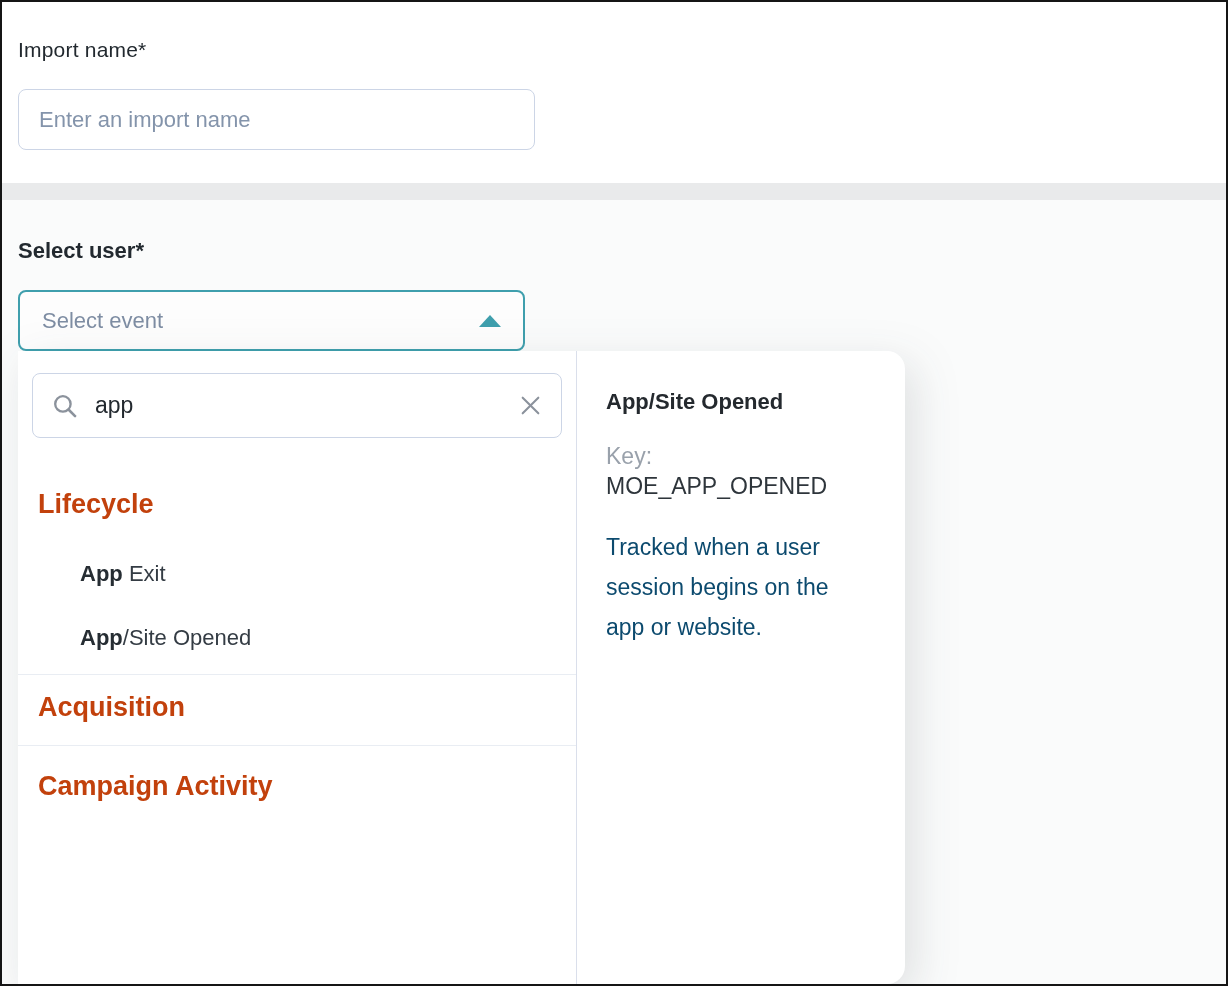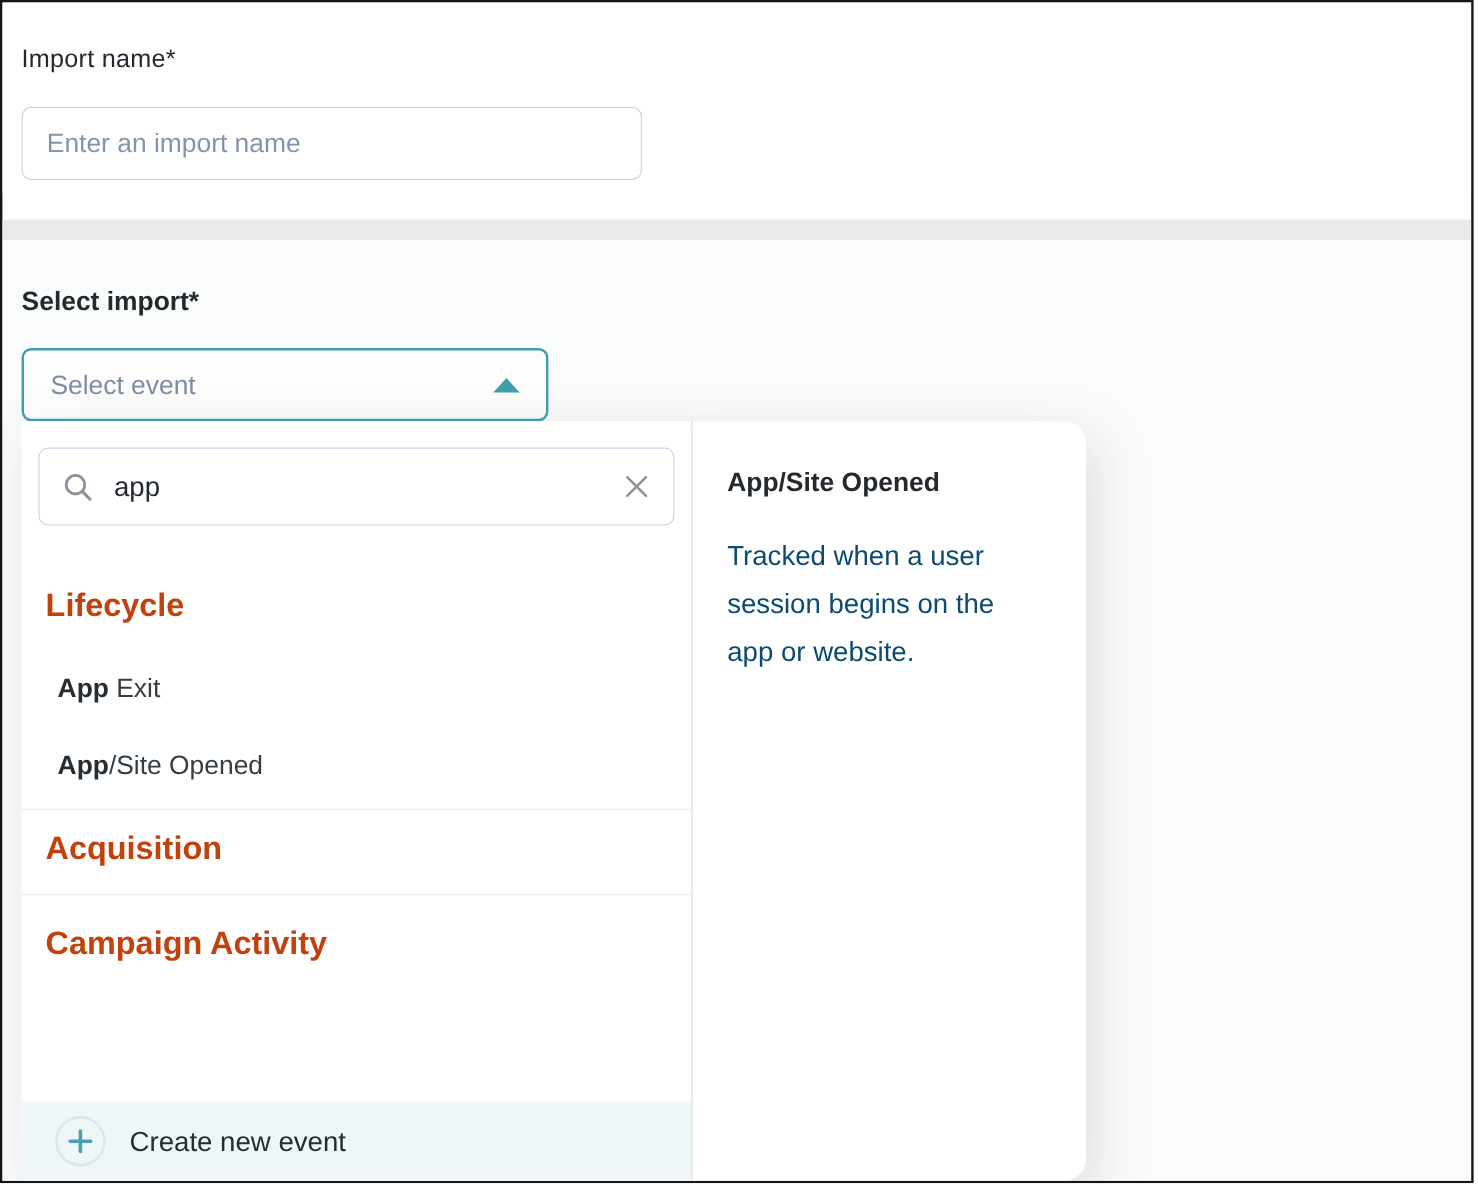--- a/index.html
+++ b/index.html
@@ -23,21 +23,21 @@
     font-family:"Liberation Sans", sans-serif;
   }
   .import-input::placeholder { color:#8494ab; }
 
   .strip { position:absolute; top:181px; left:0; right:0; height:17px; background:#e9eaeb; }
 
   
   .section-event { position:absolute; top:198px; left:0; right:0; bottom:0; background:#fafbfb; }
   .event-label { position:absolute; left:16px; top:38px; font-size:22px; font-weight:700; color:#22292f; }
   .select-box {
-    position:absolute; left:16px; top:90px; width:439px; height:61px;
+    position:absolute; left:16px; top:90px; width:507px; height:61px;
     border:2px solid #3f9fad; border-radius:8px; background:#fdfdfd;
     display:flex; align-items:center; justify-content:space-between;
     padding:0 22px; cursor:pointer;
   }
   .select-text { font-size:22px; color:#7e8da3; }
   .triangle-up {
     width:0; height:0;
     border-left:11px solid transparent; border-right:11px solid transparent;
     border-bottom:12px solid #3f9fad;
   }
@@ -60,21 +60,21 @@
     flex:1; border:none; outline:none; background:transparent;
     font-size:23px; color:#23292f; margin-left:16px;
     font-family:"Liberation Sans", sans-serif;
   }
   .icon-btn { display:flex; align-items:center; cursor:pointer; }
 
   .list-content { position:absolute; top:87px; left:0; right:0; bottom:0; overflow:hidden; }
   .group-header { margin:18px 0 24px 20px; font-size:27px; font-weight:700; color:#c2410c; line-height:28px; }
   .list-content .group-header:first-child { margin-top:52px; }
   .list-content .group-header:last-child { margin-top:26px; }
-  .event-item { padding:18px 0 18px 30px; font-size:22px; color:#343c44; line-height:28px; cursor:pointer; }
+  .event-item { padding:18px 0 18px 30px; font-size:22px; color:#343c44; line-height:28px; cursor:pointer;margin-left:32px; }
   .event-item .seg-bold { font-weight:700; color:#262d33; }
   .list-divider { height:1px; background:#e9edf3; margin-top:4px; }
 
   .create-footer {
     position:absolute; left:0; right:0; bottom:0; height:66px;
     background:#eef6f8; display:flex; align-items:center;
     padding-left:28px; cursor:pointer;
   }
   .plus-circle {
     width:42px; height:42px; border-radius:50%; border:2px solid #dfe3f1;
@@ -99,21 +99,21 @@
 <div id="screen">
 
   <div class="section-import">
     <div class="import-label">Import name*</div>
     <input class="import-input" type="text" placeholder="Enter an import name" style="">
   </div>
 
   <div class="strip"></div>
 
   <div class="section-event">
-    <div class="event-label">Select import*</div>
+    <div class="event-label">Select user*</div>
 
     <div class="select-box">
       <span class="select-text">Select event</span>
       <span class="triangle-up"></span>
     </div>
 
     <div class="popup">
 
       <div class="list-col">
         <div class="search-box">
@@ -135,31 +135,26 @@
         <div class="list-content">
             <div class="group-header">Lifecycle</div>
             <div class="event-item"><span class="seg-bold">App</span><span> Exit</span></div>
             <div class="event-item"><span class="seg-bold">App</span><span>/Site Opened</span></div>
             <div class="list-divider"></div>
             <div class="group-header">Acquisition</div>
             <div class="list-divider"></div>
             <div class="group-header">Campaign Activity</div>
           </div>
 
-        <div class="create-footer">
-          <span class="plus-circle">
-            <svg width="22" height="22" viewBox="0 0 22 22" fill="none">
-              <line x1="11" y1="2.5" x2="11" y2="19.5" stroke="#4aa2b0" stroke-width="3" stroke-linecap="round"></line>
-              <line x1="2.5" y1="11" x2="19.5" y2="11" stroke="#4aa2b0" stroke-width="3" stroke-linecap="round"></line>
-            </svg>
-          </span>
-          <span class="create-label">Create new event</span>
-        </div>
       </div>
 
       <div class="detail-col">
         <div class="detail-title">App/Site Opened</div>
+        <div class="detail-key">
+          <span class="key-label">Key:</span>
+          <span class="key-value"> </span><span class="key-value">MOE_APP_OPENED</span>
+        </div>
         <div class="detail-desc">Tracked when a user session begins on the app or website.</div>
       </div>
 
     </div>
   </div>
 </div>
 
 </body></html>

